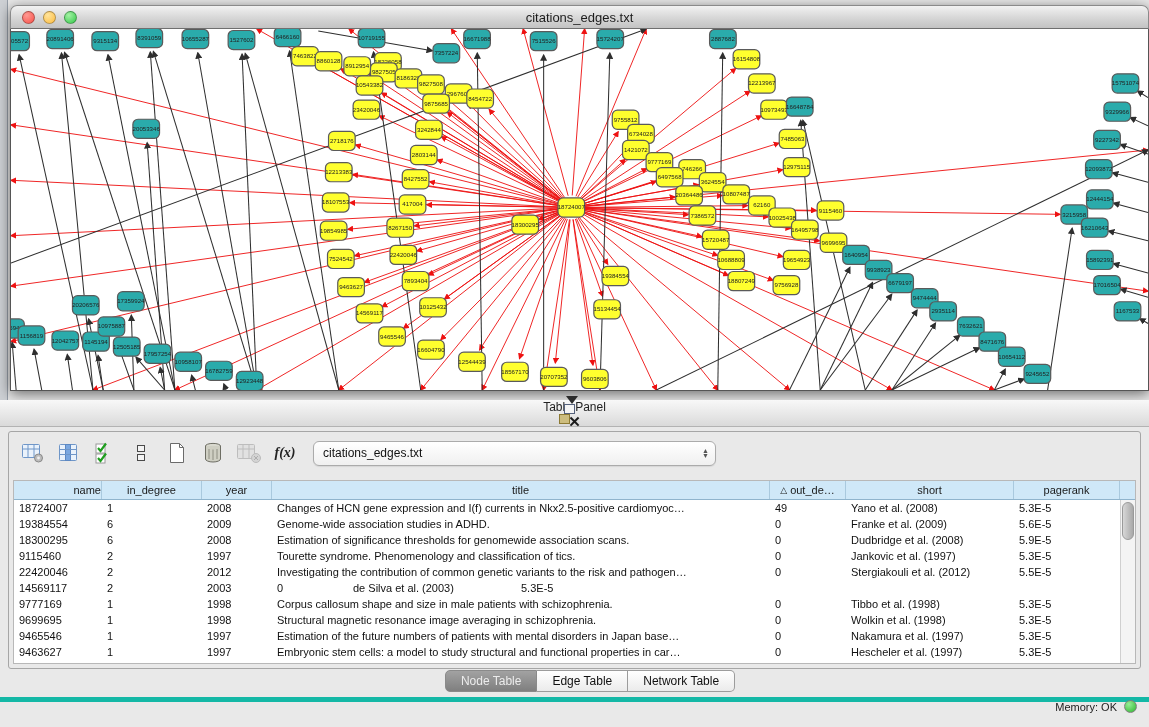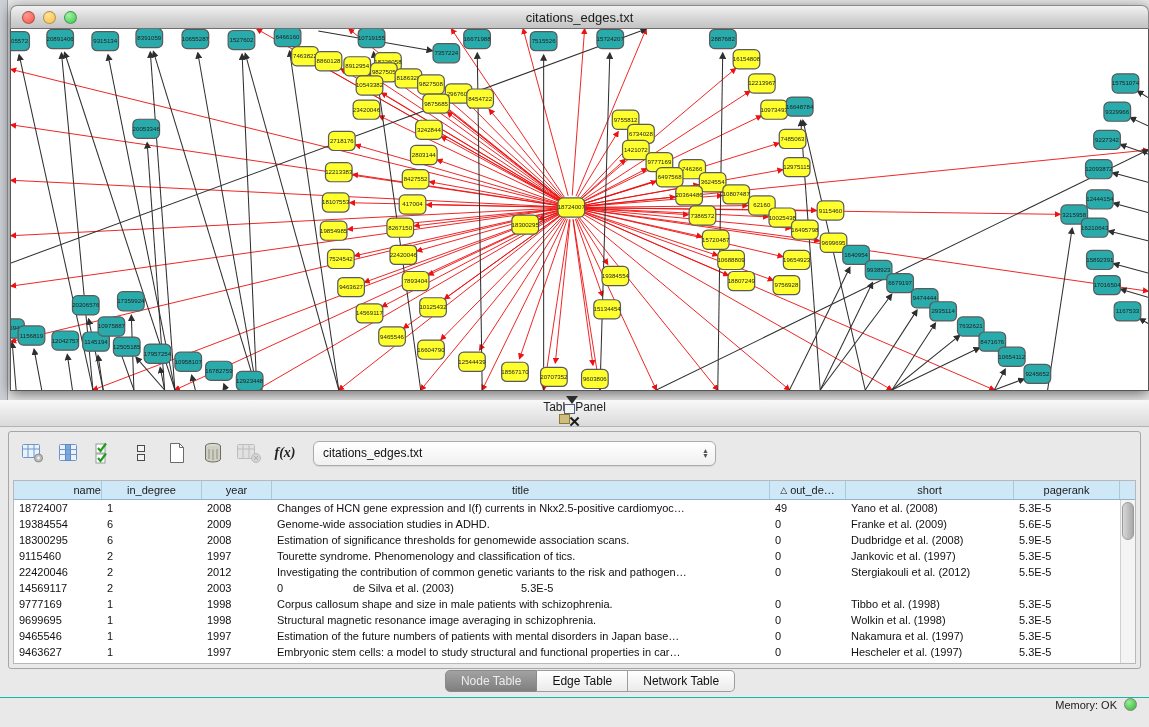--- a/index.html
+++ b/index.html
@@ -66,21 +66,21 @@
           border:1px solid #9a9a9a;border-radius:7px;}
 
   .tabbar{position:absolute;top:270px;left:0;right:17px;display:flex;justify-content:center;margin-left:48px;}
   .tab{height:22px;padding:0 15px;font-size:12px;display:flex;align-items:center;
        background:linear-gradient(#ffffff,#ebebeb);border:1px solid #9c9c9c;border-left:none;
        color:#111;box-sizing:border-box;}
   .tab:first-child{border-left:1px solid #9c9c9c;border-radius:5px 0 0 5px;}
   .tab:last-child{border-radius:0 5px 5px 0;text-align:right;}
   .tab.active{background:linear-gradient(#a2a2a2,#7f7f7f);color:#ececec;border-color:#8a8a8a;}
 
-  .statusbar{position:absolute;top:297px;left:0;right:0;height:14px;border-top:1px solid #14b8a6;
+  .statusbar{position:absolute;top:297px;left:0;right:0;height:14px;border-top:5px solid #14b8a6;
              display:flex;align-items:center;justify-content:flex-end;padding-right:12px;
              font-size:11px;color:#222;gap:7px;box-sizing:border-box;}
   .memdot{width:13px;height:13px;border-radius:50%;box-sizing:border-box;
           background:radial-gradient(circle at 35% 30%,#96ee96,#2eb52e);border:1px solid #808080;}
 
   
   .icon svg{display:block;}
 </style>
 </head>
 <body>

